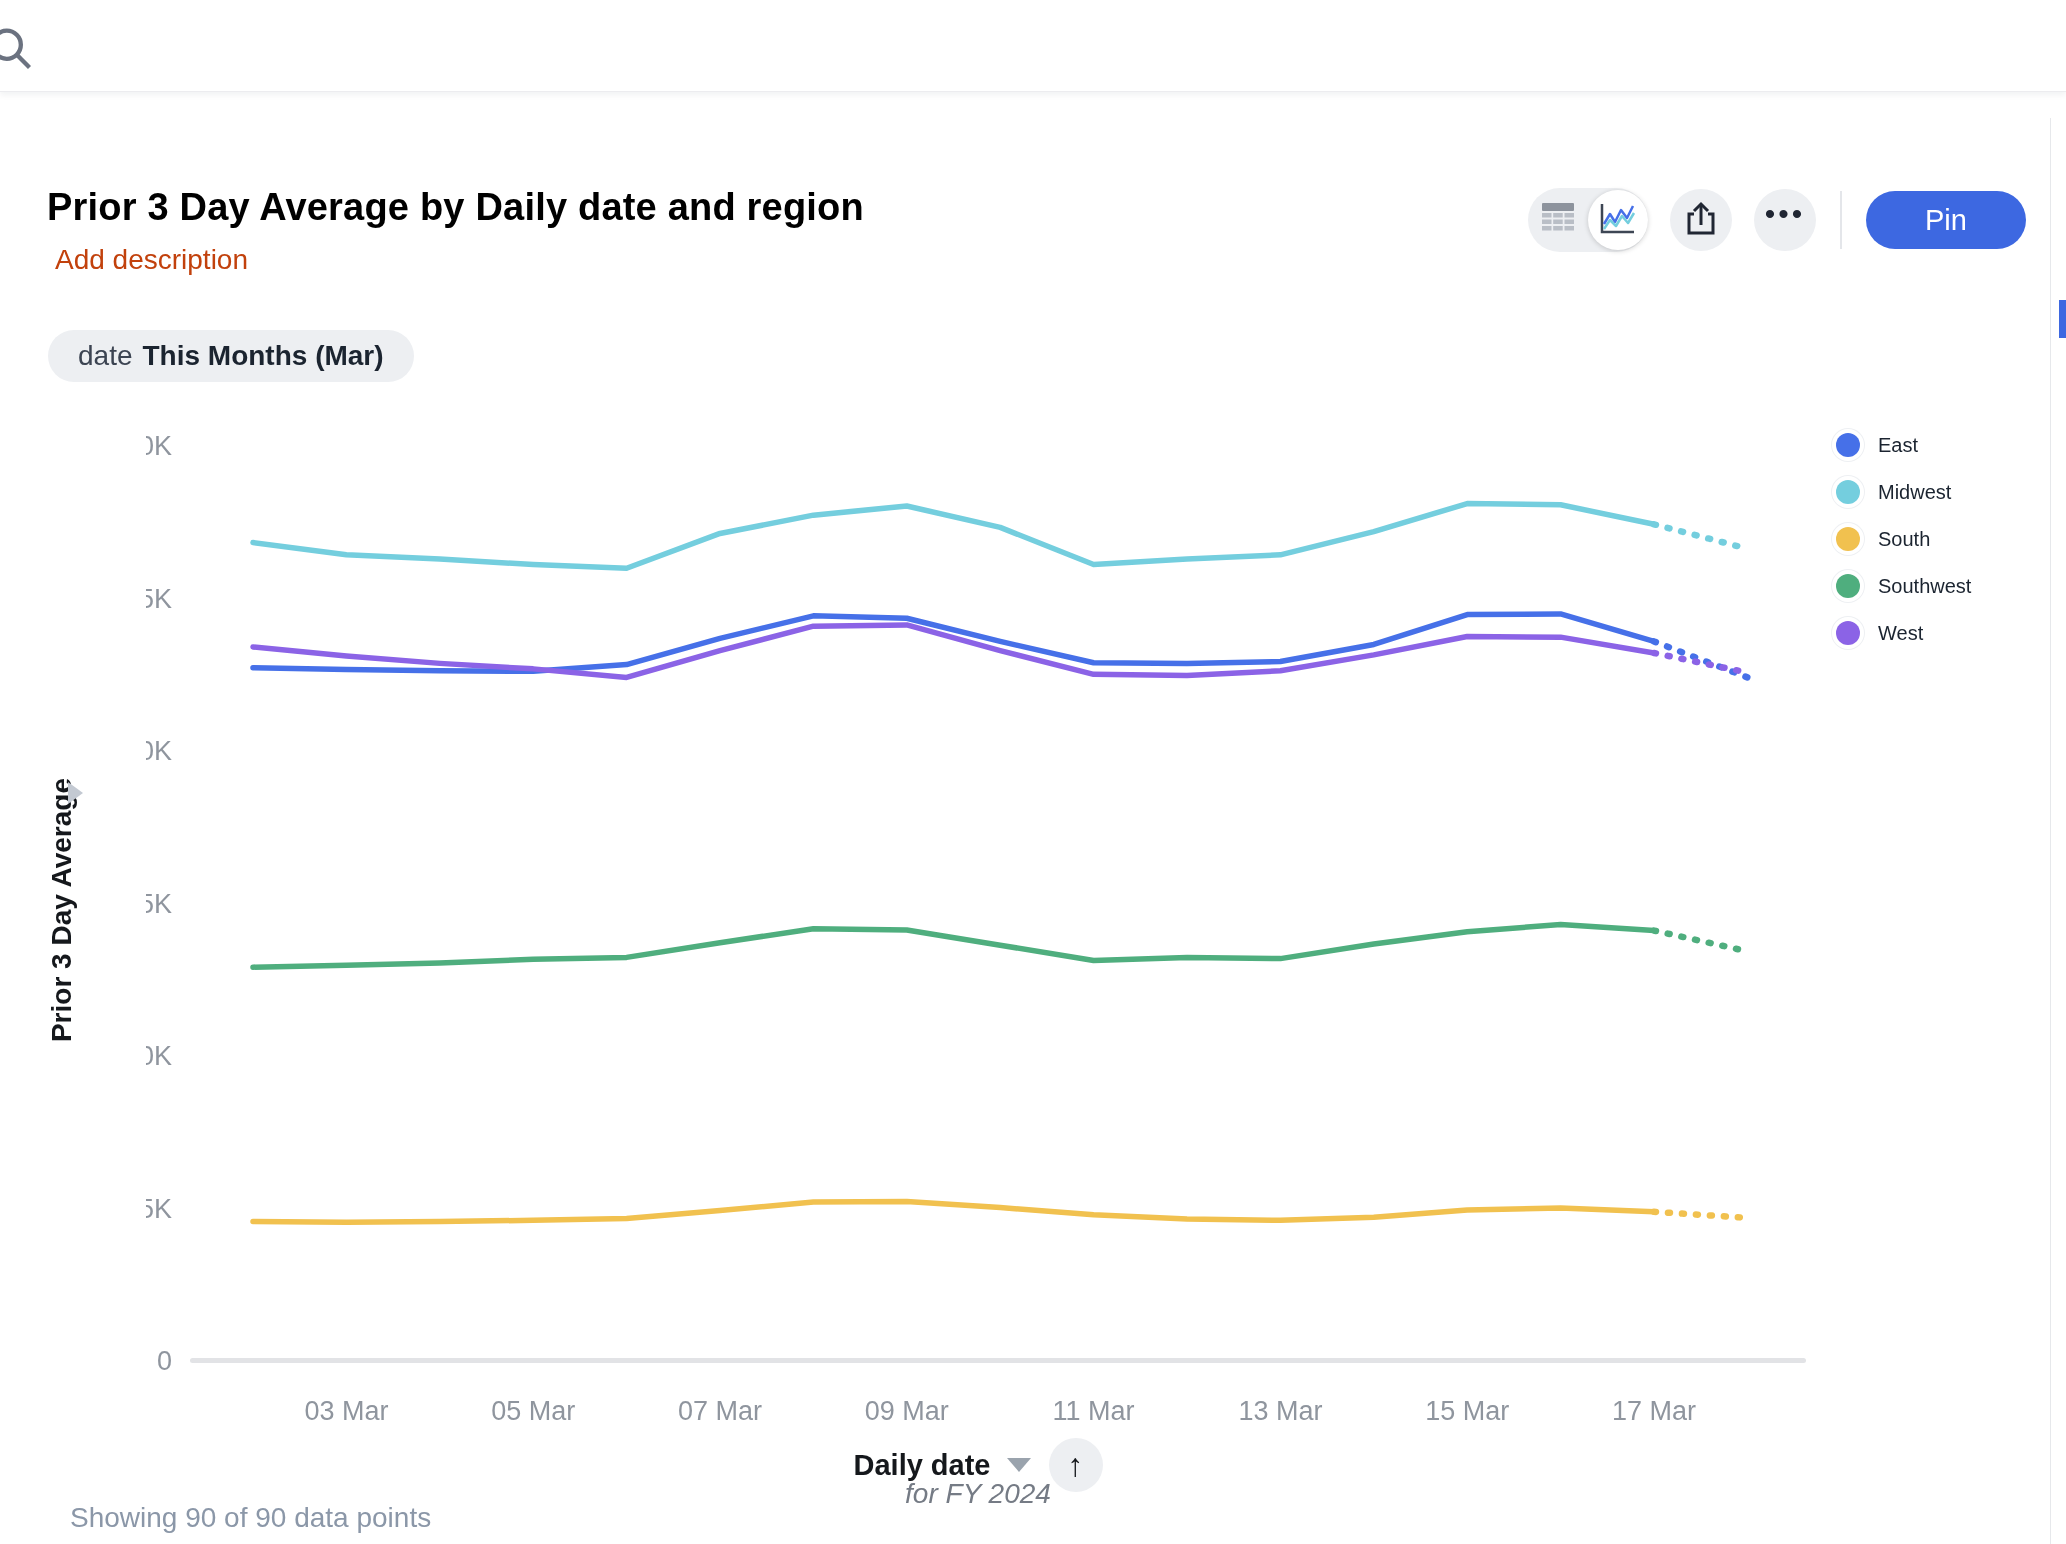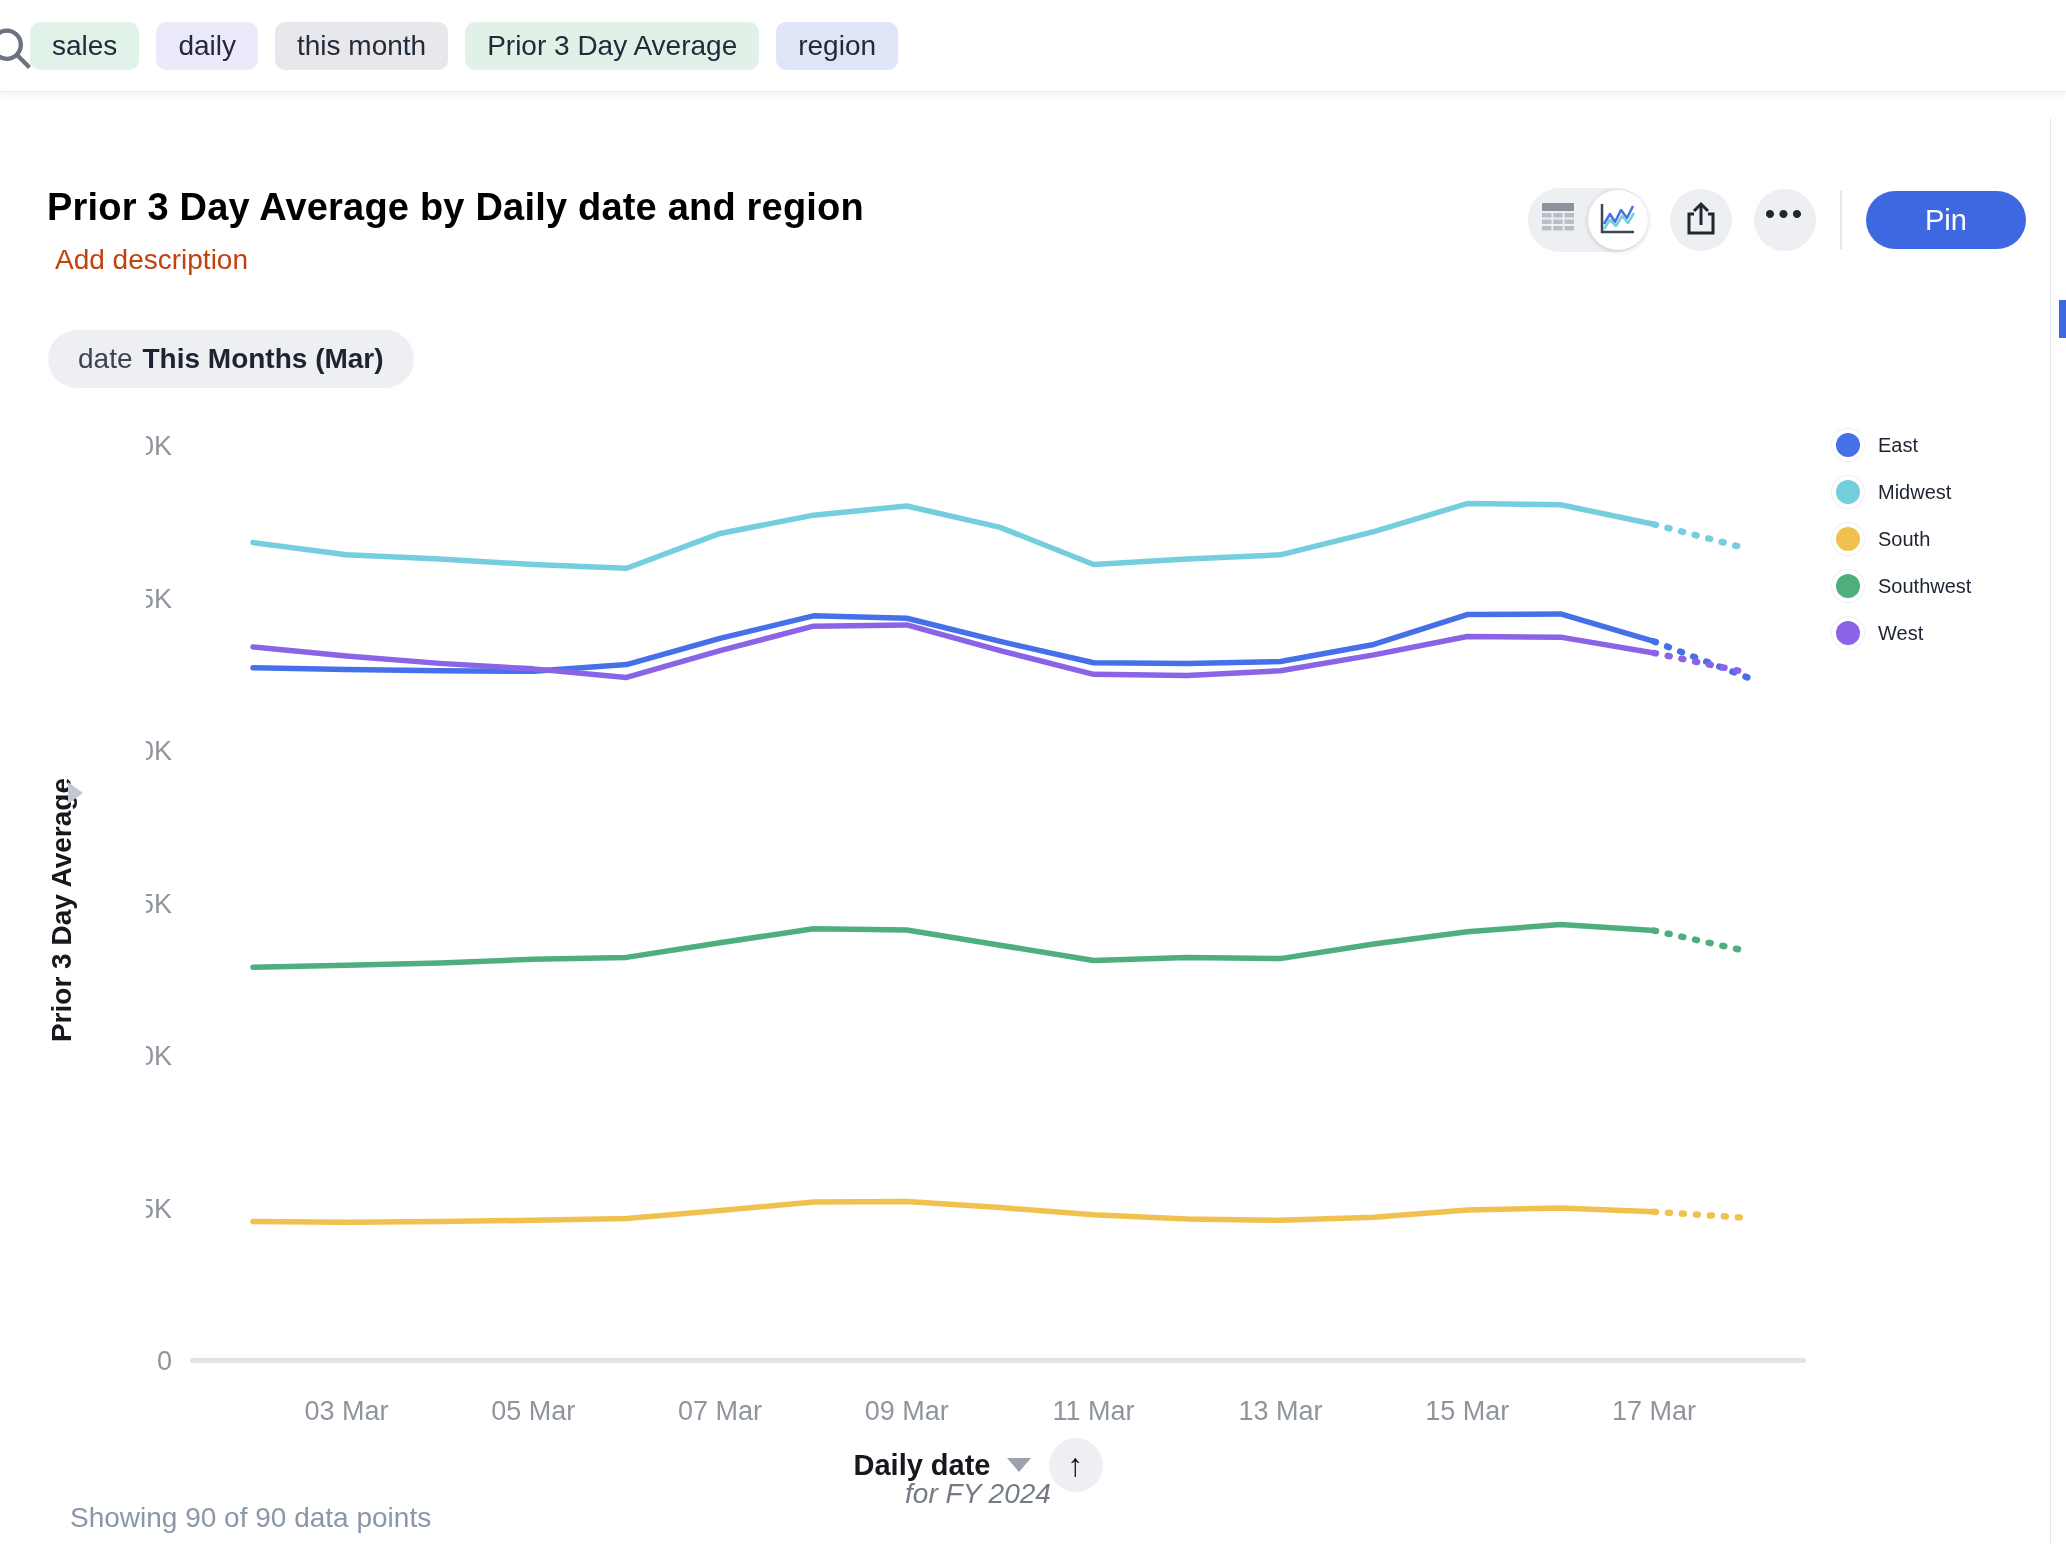--- a/index.html
+++ b/index.html
@@ -44,21 +44,21 @@
   .ellipsis-glyph{font-size:30px;letter-spacing:3px;color:#202633;line-height:1;padding-bottom:12px;}
   .toolbar-divider{width:2px;height:58px;background:#e4e6ea;margin-left:24px;}
   .pin-btn{
     margin-left:24px;width:160px;height:58px;border-radius:29px;border:none;cursor:pointer;
     background:#3d68e1;color:#fff;font-size:29px;font-family:"Liberation Sans",sans-serif;
   }
   .panel-right-border{position:absolute;left:2050px;top:118px;width:1px;height:1426px;background:#e6e8eb;}
   .right-edge-accent{position:absolute;left:2059px;top:300px;width:7px;height:38px;background:#3d68e1;}
   
   .filter-pill{
-    position:absolute;left:48px;top:330px;height:58px;border-radius:29px;background:#edeff2;
+    position:absolute;left:48px;top:330px;height:52px;border-radius:29px;background:#edeff2;
     display:flex;align-items:center;padding:0 30px;font-size:28px;color:#3c4452;cursor:pointer;
   }
   .filter-pill b{color:#1b2430;margin-left:10px;}
   
   .chart-wrap{position:absolute;left:146px;top:430px;width:1664px;height:1000px;}
   svg text{font-family:"Liberation Sans",sans-serif;}
   .y-axis-title{
     position:absolute;left:40px;top:630px;width:44px;height:560px;
     display:flex;align-items:center;justify-content:center;cursor:pointer;
   }
@@ -101,27 +101,20 @@
 </head>
 <body>
 
 <div class="topbar">
   <div class="search-icon-wrap">
     <svg viewBox="0 0 24 24" width="52" height="52" fill="none" stroke="#6b7280" stroke-width="2">
       <circle cx="10.5" cy="10.5" r="6.5"></circle>
         <line x1="15.5" y1="15.5" x2="21" y2="21"></line>
     </svg>
   </div>
-  <div class="token-row" id="token-row">
-      <div class="token" style="background: rgb(225, 243, 233);">sales</div>
-      <div class="token" style="background: rgb(236, 233, 250);">daily</div>
-      <div class="token" style="background: rgb(232, 232, 236);">this month</div>
-      <div class="token" style="background: rgb(226, 241, 232);">Prior 3 Day Average</div>
-      <div class="token" style="background: rgb(223, 228, 247);">region</div>
-    </div>
 </div>
 
 <div class="page-title">Prior 3 Day Average by Daily date and region</div>
 <div class="description">Add description</div>
 
 <div class="toolbar">
   <div class="viz-toggle">
     <div class="seg">
       <span>
         <svg width="36" height="34" viewBox="0 0 36 34">

